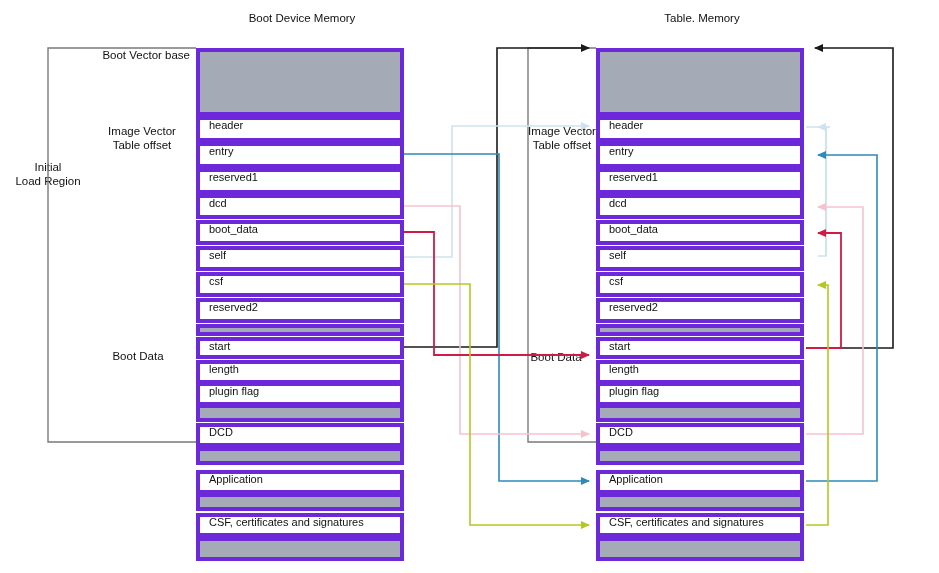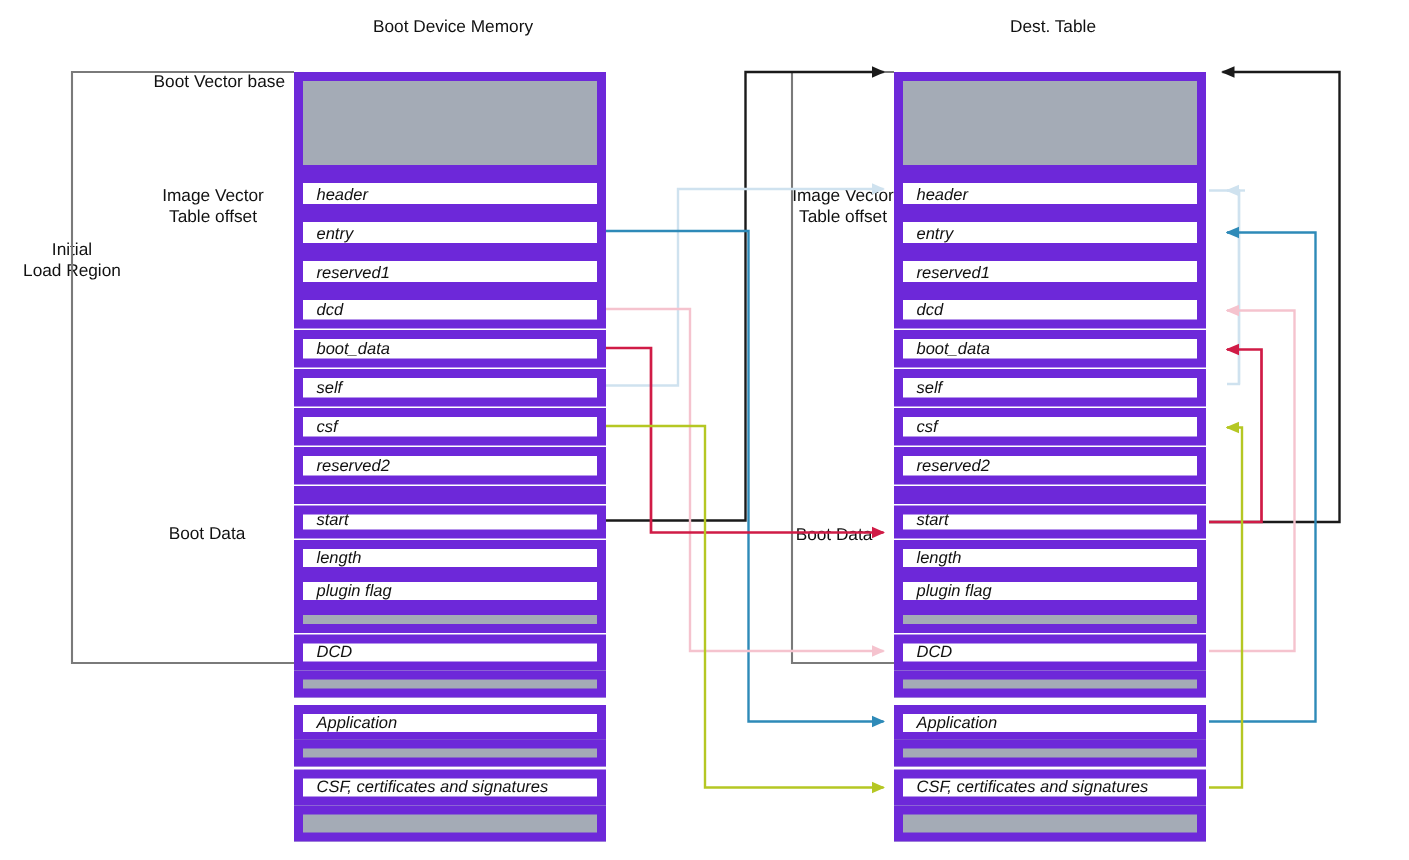--- a/index.html
+++ b/index.html
@@ -1,36 +1,36 @@
 <!DOCTYPE html>
 <html><head>
 <meta charset="utf-8">
 <style>
   html,body{margin:0;padding:0;background:#ffffff;}
   body{width:939px;height:573px;position:relative;overflow:hidden;
        font-family:"Liberation Sans","DejaVu Sans",sans-serif;color:#111111;}
   .stage{position:absolute;left:0;top:0;width:939px;height:463px;}
   svg.layer{position:absolute;left:0;top:0;width:939px;height:573px;}
   .col-title{position:absolute;font-size:11.5px;color:#111;text-align:center;white-space:nowrap;}
-  .row{position:absolute;box-sizing:border-box;border:6px solid #6d28d9;
-       display:flex;align-items:flex-end;font-style:italic;}
+  .row{position:absolute;box-sizing:border-box;border:4px solid #6d28d9;
+       display:flex;align-items:flex-start;}
   .row.fill{background:#a4abb6;}
   .row.empty{background:#ffffff;}
   .row-label{font-size:11px;color:#111;padding-left:9px;white-space:nowrap;line-height:1;}
   .side-label{position:absolute;font-size:11.5px;color:#111;line-height:14px;white-space:nowrap;}
   .side-label.center{text-align:center;}
   .side-label.right{text-align:right;}
 </style>
 </head>
 <body>
 
 <div class="stage">
 
   <div class="col-title" style="left:196px;top:12px;width:212px;">Boot Device Memory</div>
-  <div class="col-title" style="left:596px;top:12px;width:212px;">Dest. Table</div>
+  <div class="col-title" style="left:596px;top:12px;width:212px;">Table. Memory</div>
 
   <div class="side-label right" style="left:60px;top:48px;width:130px;">Boot Vector base</div>
 
   <div class="side-label center" style="left:92px;top:124px;width:100px;">
     <div>Image Vector</div>
     <div>Table offset</div>
   </div>
 
   <div class="side-label center" style="left:0px;top:160px;width:96px;">
     <div>Initial</div>

